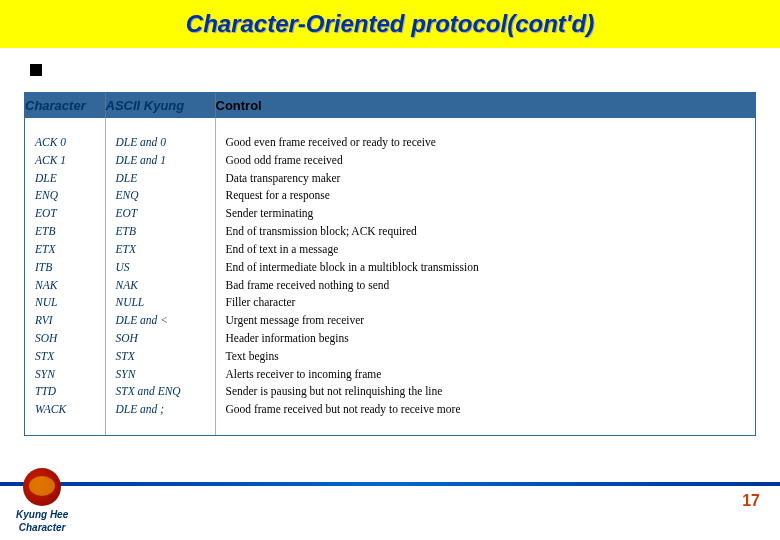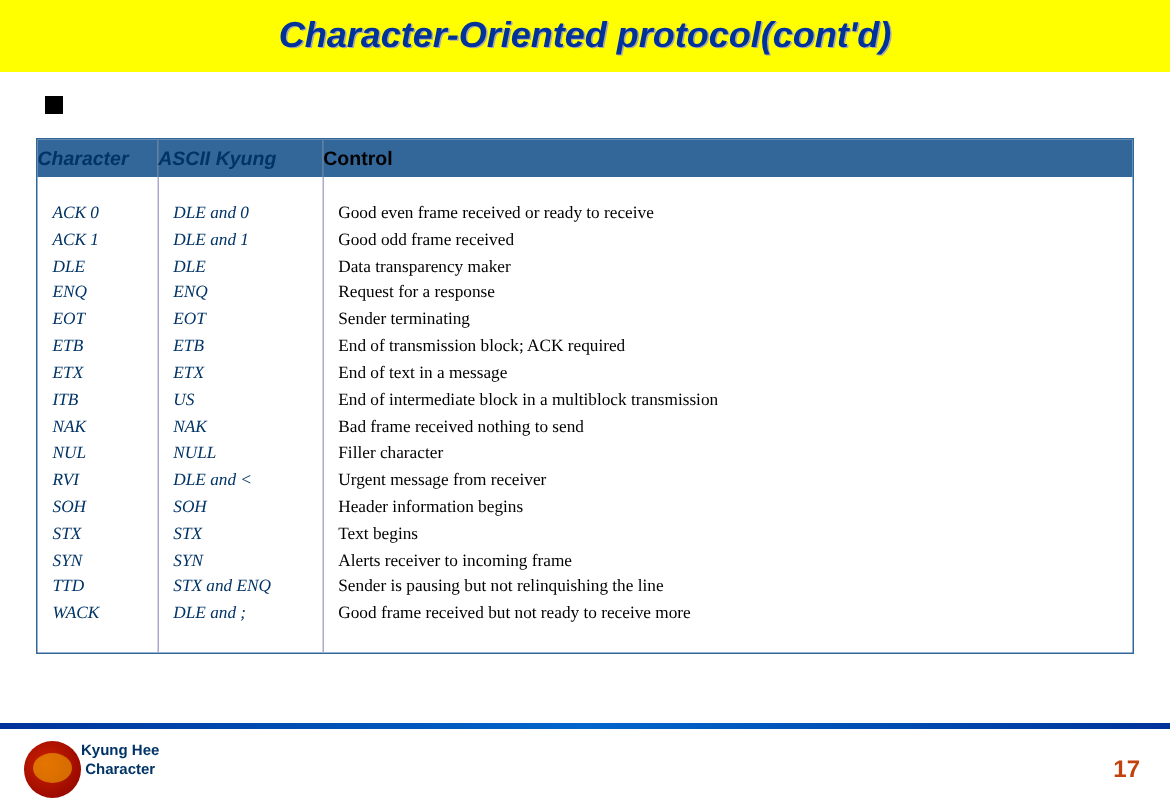--- a/index.html
+++ b/index.html
@@ -124,20 +124,23 @@
       left: 0;
       right: 0;
       display: flex;
       align-items: flex-end;
       justify-content: space-between;
       padding: 4px 20px 6px 16px;
     }
 
     .footer-logo {
       display: flex;
+      flex-direction: column;
+      align-items: center;
+      font-style: italic;
     }
 
     .logo-circle {
       width: 38px;
       height: 38px;
       border-radius: 50%;
       background: radial-gradient(circle at 40% 40%, #cc2200, #880000);
       margin-bottom: 2px;
       position: relative;
       overflow: hidden;

